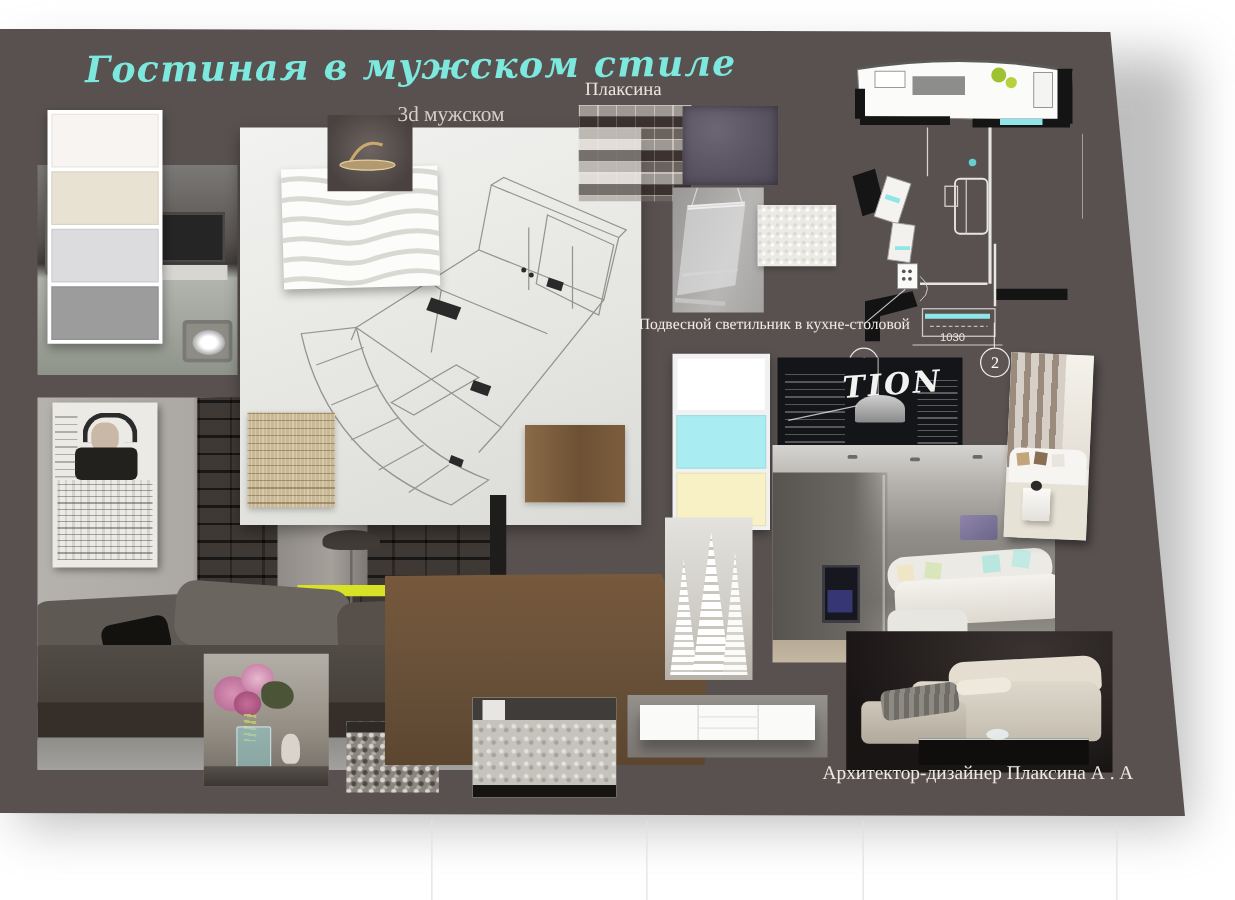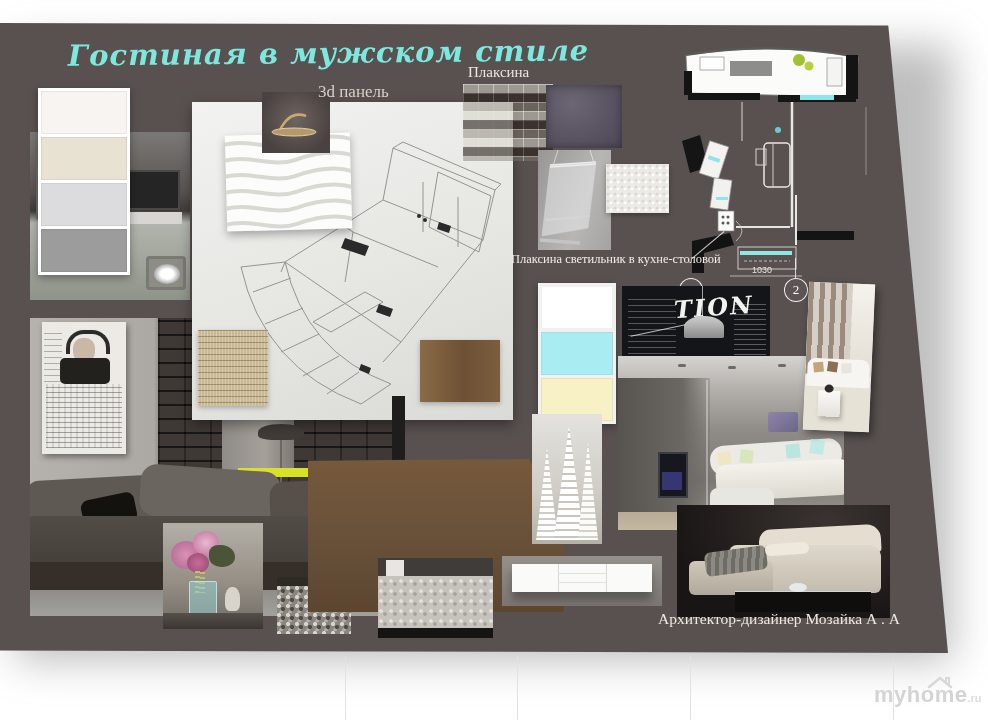--- a/index.html
+++ b/index.html
@@ -285,41 +285,34 @@
     <div class="abs" style="left:88px;top:38px;width:44px;height:12px;background:#efe9dd;border-radius:6px;transform:rotate(-4deg);"></div>
     <div class="abs" style="left:58px;top:86px;width:136px;height:20px;background:#0f0e0d;border-top:1px solid #cfd6da;"></div>
     <div class="abs" style="left:112px;top:78px;width:18px;height:9px;background:#e8eef0;border-radius:50%;opacity:.9;"></div>
   </div>
 
   <div class="lbl" style="left:68px;top:36px;font-size:29px;font-style:italic;font-weight:bold;font-family:'DejaVu Serif',serif;color:#7de8de;letter-spacing:1px;transform:rotate(-0.6deg);">
     <span>Гостиная в мужском стиле</span>
   </div>
 
   <div class="lbl" style="left:318px;top:82px;font-size:17px;color:#d6d0c9;">
-    <span>3d панель</span>
+    <span>3d мужском</span>
   </div>
 
   <div class="lbl" style="left:468px;top:64px;font-size:15px;color:#e9e5df;">
     <span>Плаксина</span>
   </div>
 
   <div class="lbl" style="left:511px;top:252px;font-size:12.5px;color:#f1ede7;">
-    <span>Плаксина светильник в кухне-столовой</span>
+    <span>Подвесной светильник в кухне-столовой</span>
   </div>
 
   <div class="lbl" style="left:658px;top:610px;font-size:15.5px;color:#eeeae3;">
-    <span>Архитектор-дизайнер Мозайка А . А</span>
+    <span>Архитектор-дизайнер Плаксина А . А</span>
   </div>
 
   <div class="vline" style="left:345px;top:656px;height:64px;"></div>
   <div class="vline" style="left:517px;top:656px;height:64px;"></div>
   <div class="vline" style="left:690px;top:656px;height:64px;"></div>
   <div class="vline" style="left:893px;top:658px;height:62px;"></div>
 
-  <div class="abs" style="left:874px;top:682px;width:112px;height:36px;font-family:'Liberation Sans',sans-serif;">
-    <svg style="position:absolute;left:52px;top:-7px;" width="30" height="14" viewBox="0 0 30 14">
-      <path d="M3,12 L14,3 L25,12" fill="none" stroke="#d8d8d8" stroke-width="2.6" stroke-linecap="round" stroke-linejoin="round"></path>
-      <path d="M20,8 L20,3 L23,3 L23,10" fill="none" stroke="#d8d8d8" stroke-width="2" stroke-linecap="round"></path>
-    </svg>
-    <span style="font-size:22px;font-weight:bold;color:#d4d4d4;letter-spacing:.5px;text-shadow:0 1px 1px #ffffff;">myhome</span><span style="font-size:11px;font-weight:bold;color:#dedede;text-shadow:0 1px 1px #ffffff;">.ru</span>
-  </div>
 
 </div>
 
 </body></html>

